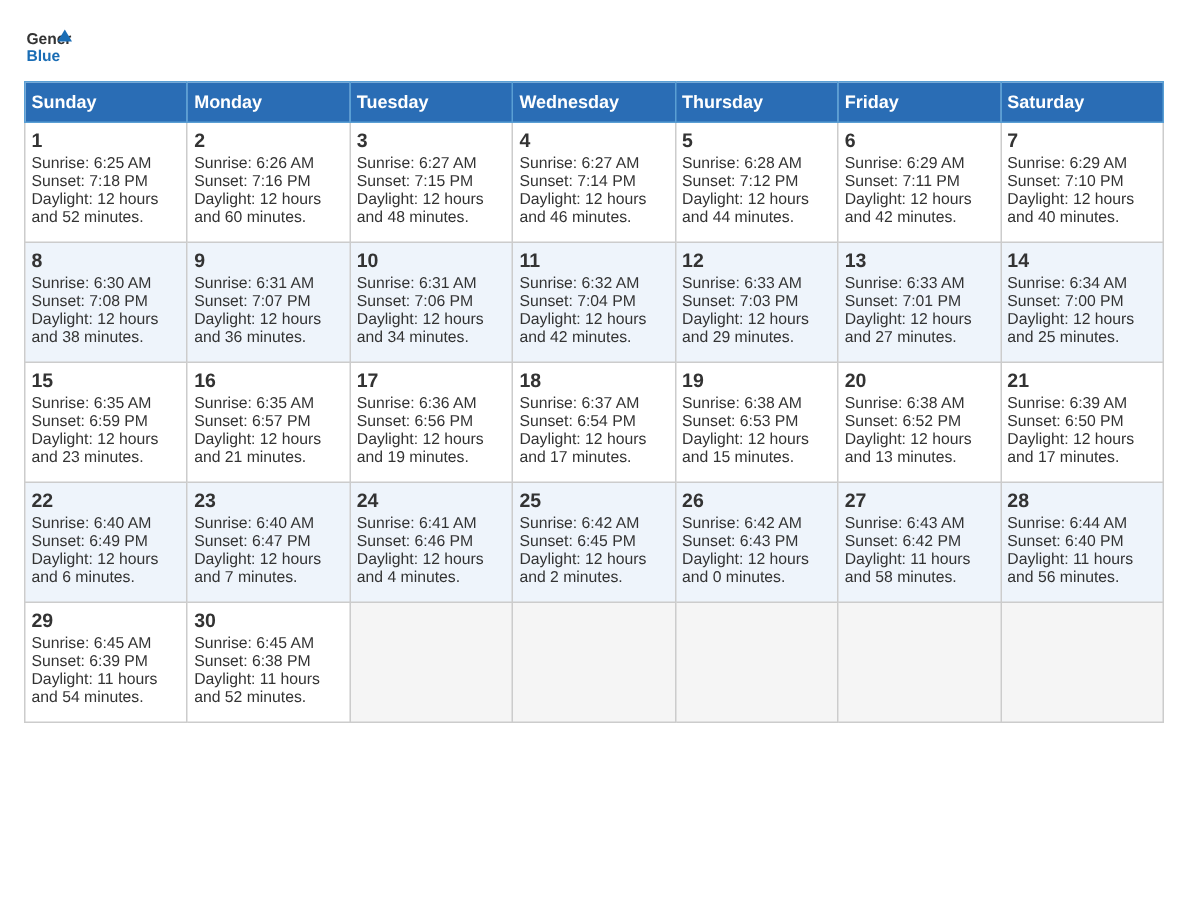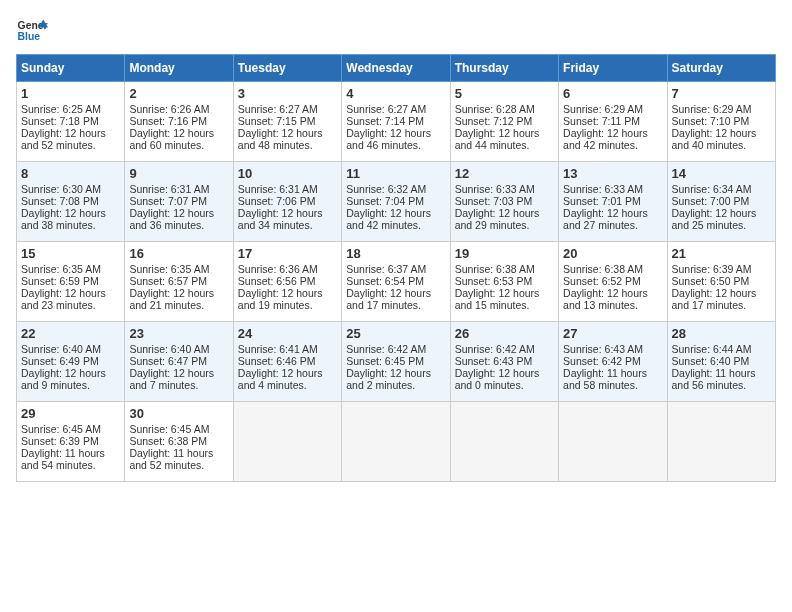--- a/index.html
+++ b/index.html
@@ -124,21 +124,21 @@
       <tr>
         <td><span class="day-num">15</span><span>Sunrise: 6:35 AM<br></span><span>Sunset: 6:59 PM<br></span><span>Daylight: 12 hours and 23 minutes.</span></td>
         <td><span class="day-num">16</span><span>Sunrise: 6:35 AM<br></span><span>Sunset: 6:57 PM<br></span><span>Daylight: 12 hours and 21 minutes.</span></td>
         <td><span class="day-num">17</span><span>Sunrise: 6:36 AM<br></span><span>Sunset: 6:56 PM<br></span><span>Daylight: 12 hours and 19 minutes.</span></td>
         <td><span class="day-num">18</span><span>Sunrise: 6:37 AM<br></span><span>Sunset: 6:54 PM<br></span><span>Daylight: 12 hours and 17 minutes.</span></td>
         <td><span class="day-num">19</span><span>Sunrise: 6:38 AM<br></span><span>Sunset: 6:53 PM<br></span><span>Daylight: 12 hours and 15 minutes.</span></td>
         <td><span class="day-num">20</span><span>Sunrise: 6:38 AM<br></span><span>Sunset: 6:52 PM<br></span><span>Daylight: 12 hours and 13 minutes.</span></td>
         <td><span class="day-num">21</span><span>Sunrise: 6:39 AM<br></span><span>Sunset: 6:50 PM<br></span><span>Daylight: 12 hours and 17 minutes.</span></td>
       </tr>
       <tr class="row-alt">
-        <td><span class="day-num">22</span><span>Sunrise: 6:40 AM<br></span><span>Sunset: 6:49 PM<br></span><span>Daylight: 12 hours and 9 minutes.</span></td>
+        <td><span class="day-num">22</span><span>Sunrise: 6:40 AM<br></span><span>Sunset: 6:49 PM<br></span><span>Daylight: 12 hours and 6 minutes.</span></td>
         <td><span class="day-num">23</span><span>Sunrise: 6:40 AM<br></span><span>Sunset: 6:47 PM<br></span><span>Daylight: 12 hours and 7 minutes.</span></td>
         <td><span class="day-num">24</span><span>Sunrise: 6:41 AM<br></span><span>Sunset: 6:46 PM<br></span><span>Daylight: 12 hours and 4 minutes.</span></td>
         <td><span class="day-num">25</span><span>Sunrise: 6:42 AM<br></span><span>Sunset: 6:45 PM<br></span><span>Daylight: 12 hours and 2 minutes.</span></td>
         <td><span class="day-num">26</span><span>Sunrise: 6:42 AM<br></span><span>Sunset: 6:43 PM<br></span><span>Daylight: 12 hours and 0 minutes.</span></td>
         <td><span class="day-num">27</span><span>Sunrise: 6:43 AM<br></span><span>Sunset: 6:42 PM<br></span><span>Daylight: 11 hours and 58 minutes.</span></td>
         <td><span class="day-num">28</span><span>Sunrise: 6:44 AM<br></span><span>Sunset: 6:40 PM<br></span><span>Daylight: 11 hours and 56 minutes.</span></td>
       </tr>
       <tr>
         <td><span class="day-num">29</span><span>Sunrise: 6:45 AM<br></span><span>Sunset: 6:39 PM<br></span><span>Daylight: 11 hours and 54 minutes.</span></td>
         <td><span class="day-num">30</span><span>Sunrise: 6:45 AM<br></span><span>Sunset: 6:38 PM<br></span><span>Daylight: 11 hours and 52 minutes.</span></td>

